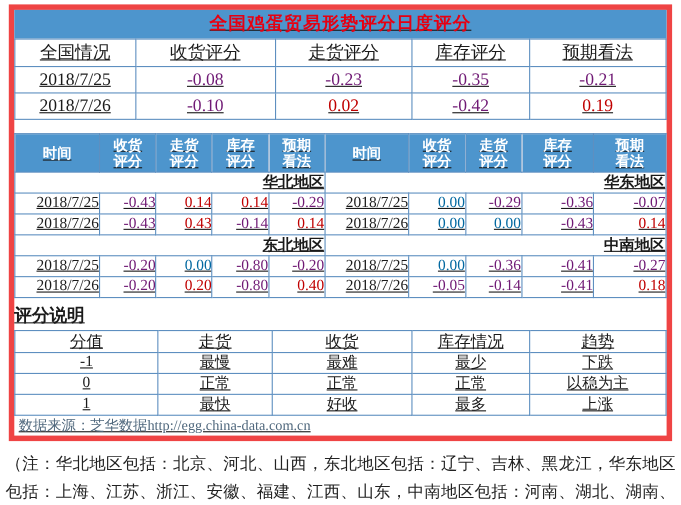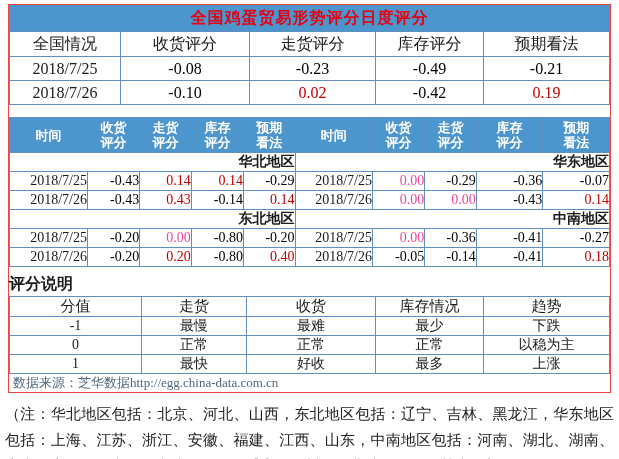--- a/index.html
+++ b/index.html
@@ -1,21 +1,21 @@
 <!DOCTYPE html>
 <html><head>
 <meta charset="utf-8">
 <style>
   html,body { margin:0; padding:0; }
   body {
     width:619px; height:459px; background:#ffffff; overflow:hidden;
     font-family:"Liberation Serif","DejaVu Serif",serif;
     color:#1a1a1a;
   }
-  .board { margin:4px 8px 0 8px; border:1px solid #ef4444; background:#ffffff; }
+  .board { margin:4px 8px 0 8px; border:5px solid #ef4444; background:#ffffff;text-decoration:underline; }
   .titlebar {
     height:26px; line-height:26px; background:#4d95cd; color:#e60012;
     font-weight:bold; font-size:16px; text-align:center; letter-spacing:1px;
   }
   table { width:100%; border-collapse:collapse; table-layout:fixed; }
   th,td { border:1px solid #5e8fc0; text-align:center; padding:0; overflow:hidden; white-space:nowrap; }
   
   .nat th { height:24px; font-size:16px; font-weight:normal; }
   .nat td { height:23px; font-size:16px; }
   
@@ -30,22 +30,22 @@
   .reg .band td { height:16px; font-size:14px; font-weight:bold; }
   
   .legendtitle { height:24px; line-height:24px; text-align:left; font-weight:bold; font-size:16px; }
   .leg th { height:18px; font-size:15px; font-weight:normal; }
   .leg td { height:15px; font-size:14px; }
   .source {
     height:18px; line-height:18px; font-size:13px; color:#50687d;
     text-align:left; padding-left:4px; white-space:nowrap; overflow:hidden;
   }
   
-  .val      { color:#ec4899; }
-  .val.neg  { color:#000000; }
+  .val      { color:#0369a1; }
+  .val.neg  { color:#701a75; }
   .val.pos  { color:#c00000; }
   .note {
     margin:8px 5px 0 5px; font-size:15px; line-height:26px; color:#222222;
     text-align:justify;
   }
 </style>
 </head>
 <body>
 
 <div class="board">
@@ -65,21 +65,21 @@
         <th>全国情况</th>
         <th>收货评分</th>
         <th>走货评分</th>
         <th>库存评分</th>
         <th>预期看法</th>
       </tr>
       <tr>
         <td>2018/7/25</td>
         <td class="val neg">-0.08</td>
         <td class="val neg">-0.23</td>
-        <td class="val neg">-0.49</td>
+        <td class="val neg">-0.35</td>
         <td class="val neg">-0.21</td>
       </tr>
       <tr>
         <td>2018/7/26</td>
         <td class="val neg">-0.10</td>
         <td class="val pos">0.02</td>
         <td class="val neg">-0.42</td>
         <td class="val pos">0.19</td>
       </tr>
     </tbody>

